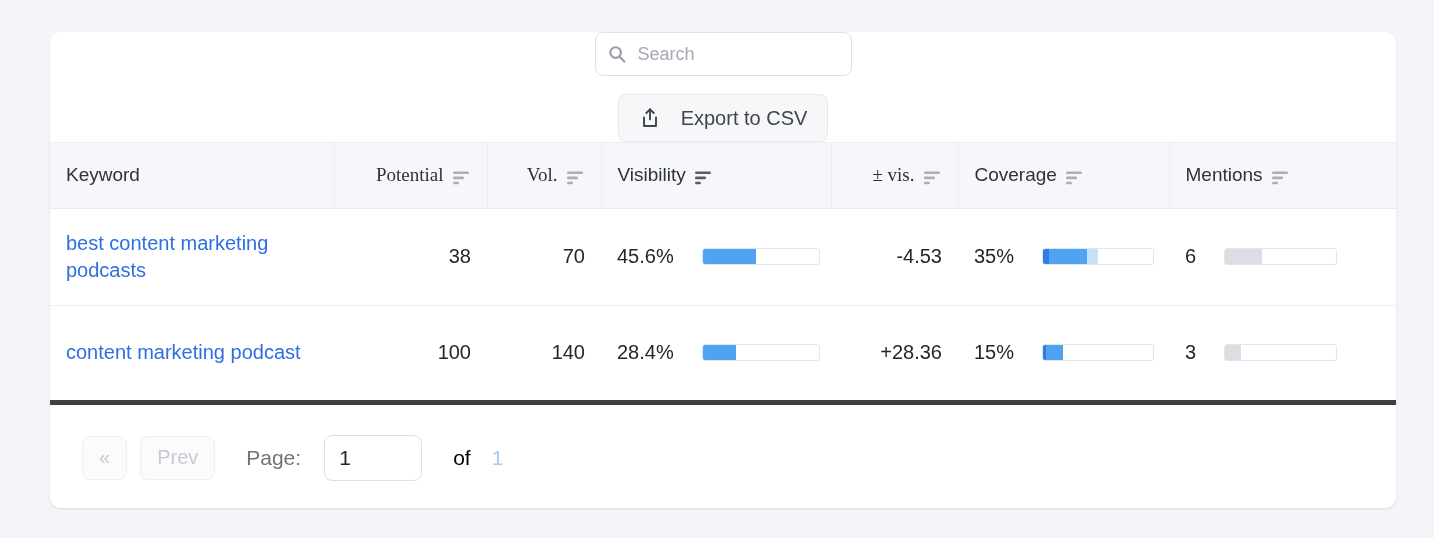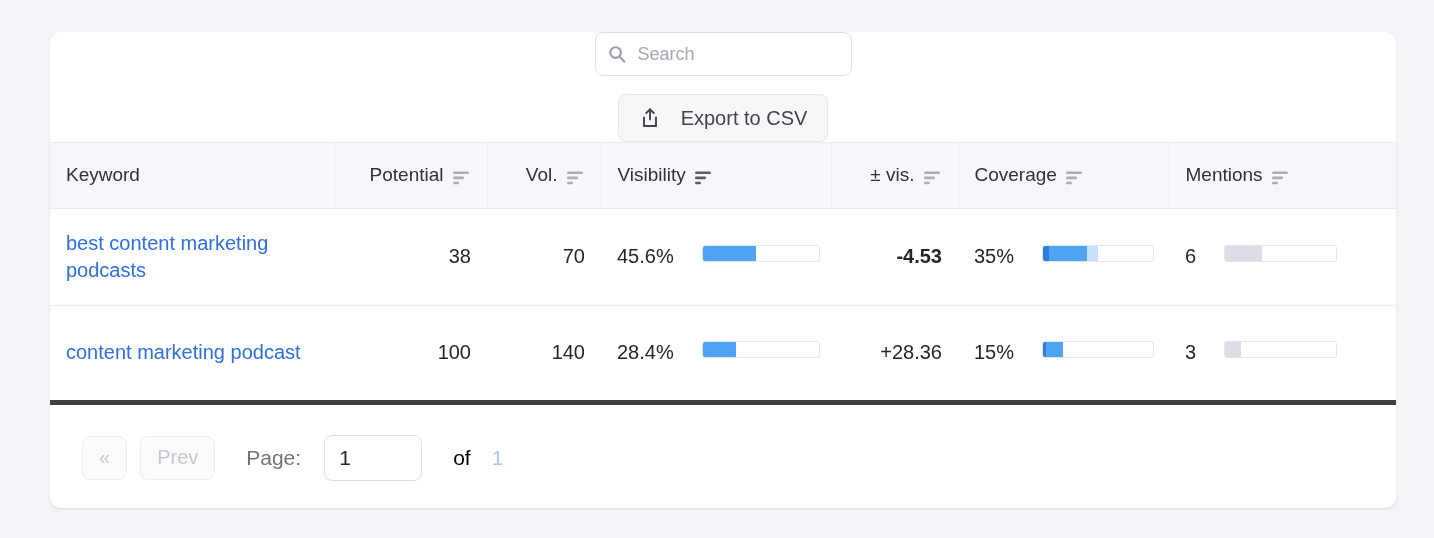--- a/index.html
+++ b/index.html
@@ -101,21 +101,21 @@
     padding: 0 16px;
     vertical-align: middle;
     box-sizing: border-box;
     text-align: center;
   }
   table.grid th:last-child { border-right: none; }
   th.active-sort { background: #dededf; }
   th.active-sort .sort-icon rect { fill: #5b5e69; }
 
   .th-inner { display: flex; align-items: center; }
-  .th-inner.right { justify-content: flex-end; }
+  .th-inner.right { justify-content: flex-end; font-family: Liberation Serif, serif; }
   .th-label { white-space: nowrap; }
   .sort-icon { width: 18px; height: 14px; margin-left: 9px; flex: 0 0 18px; display:block;}
   .sort-icon rect { fill: #abaeb9; }
 
   table.grid td {
     border-bottom: 1px solid #eceef3;
     padding: 0 16px;
     vertical-align: middle;
     box-sizing: border-box;
     height: 97px;
@@ -127,21 +127,21 @@
   .kw-link {
     color: #2e6fe0;
     font-size: 20px;
     line-height: 27px;
     text-decoration: none;
     display: inline-block;
     cursor: pointer;
   }
   .num { text-align: right; font-size: 20px; color: #24262c; }
 
-  .cell-bar { display: flex; justify-content: flex-start; gap: 28px; }
+  .cell-bar { display: flex; align-items: center; justify-content: flex-start; gap: 28px; }
   .bar-val { font-size: 20px; color: #24262c; white-space: nowrap; }
 
   .bar-track {
     height: 17px;
     border: 1px solid #e3e5eb;
     border-radius: 3px;
     background: #ffffff;
     overflow: hidden;
     display: flex;
     box-sizing: border-box;
@@ -149,21 +149,21 @@
   }
   .bar-vis { width: 118px; }
   .bar-cov { width: 112px; }
   .bar-men { width: 113px; }
   .seg { height: 100%; }
   .seg-blue { background: #4ea3f2; }
   .seg-dark { background: #2b7fe0; }
   .seg-light { background: #c8e0f9; }
   .seg-grey { background: #dcdde5; }
 
-  .delta-neg { color: #f1564f; font-size: 20px; text-align: right; font-weight: bold; }
+  .delta-neg { color: #f1564f; font-size: 20px; text-align: right; }
   .delta-pos { color: #35a87a; font-size: 20px; text-align: right; }
 
   
   .pagination {
     height: 106px;
     display: flex;
     align-items: center;
     padding: 0 32px;
     gap: 13px;
     box-sizing: border-box;

